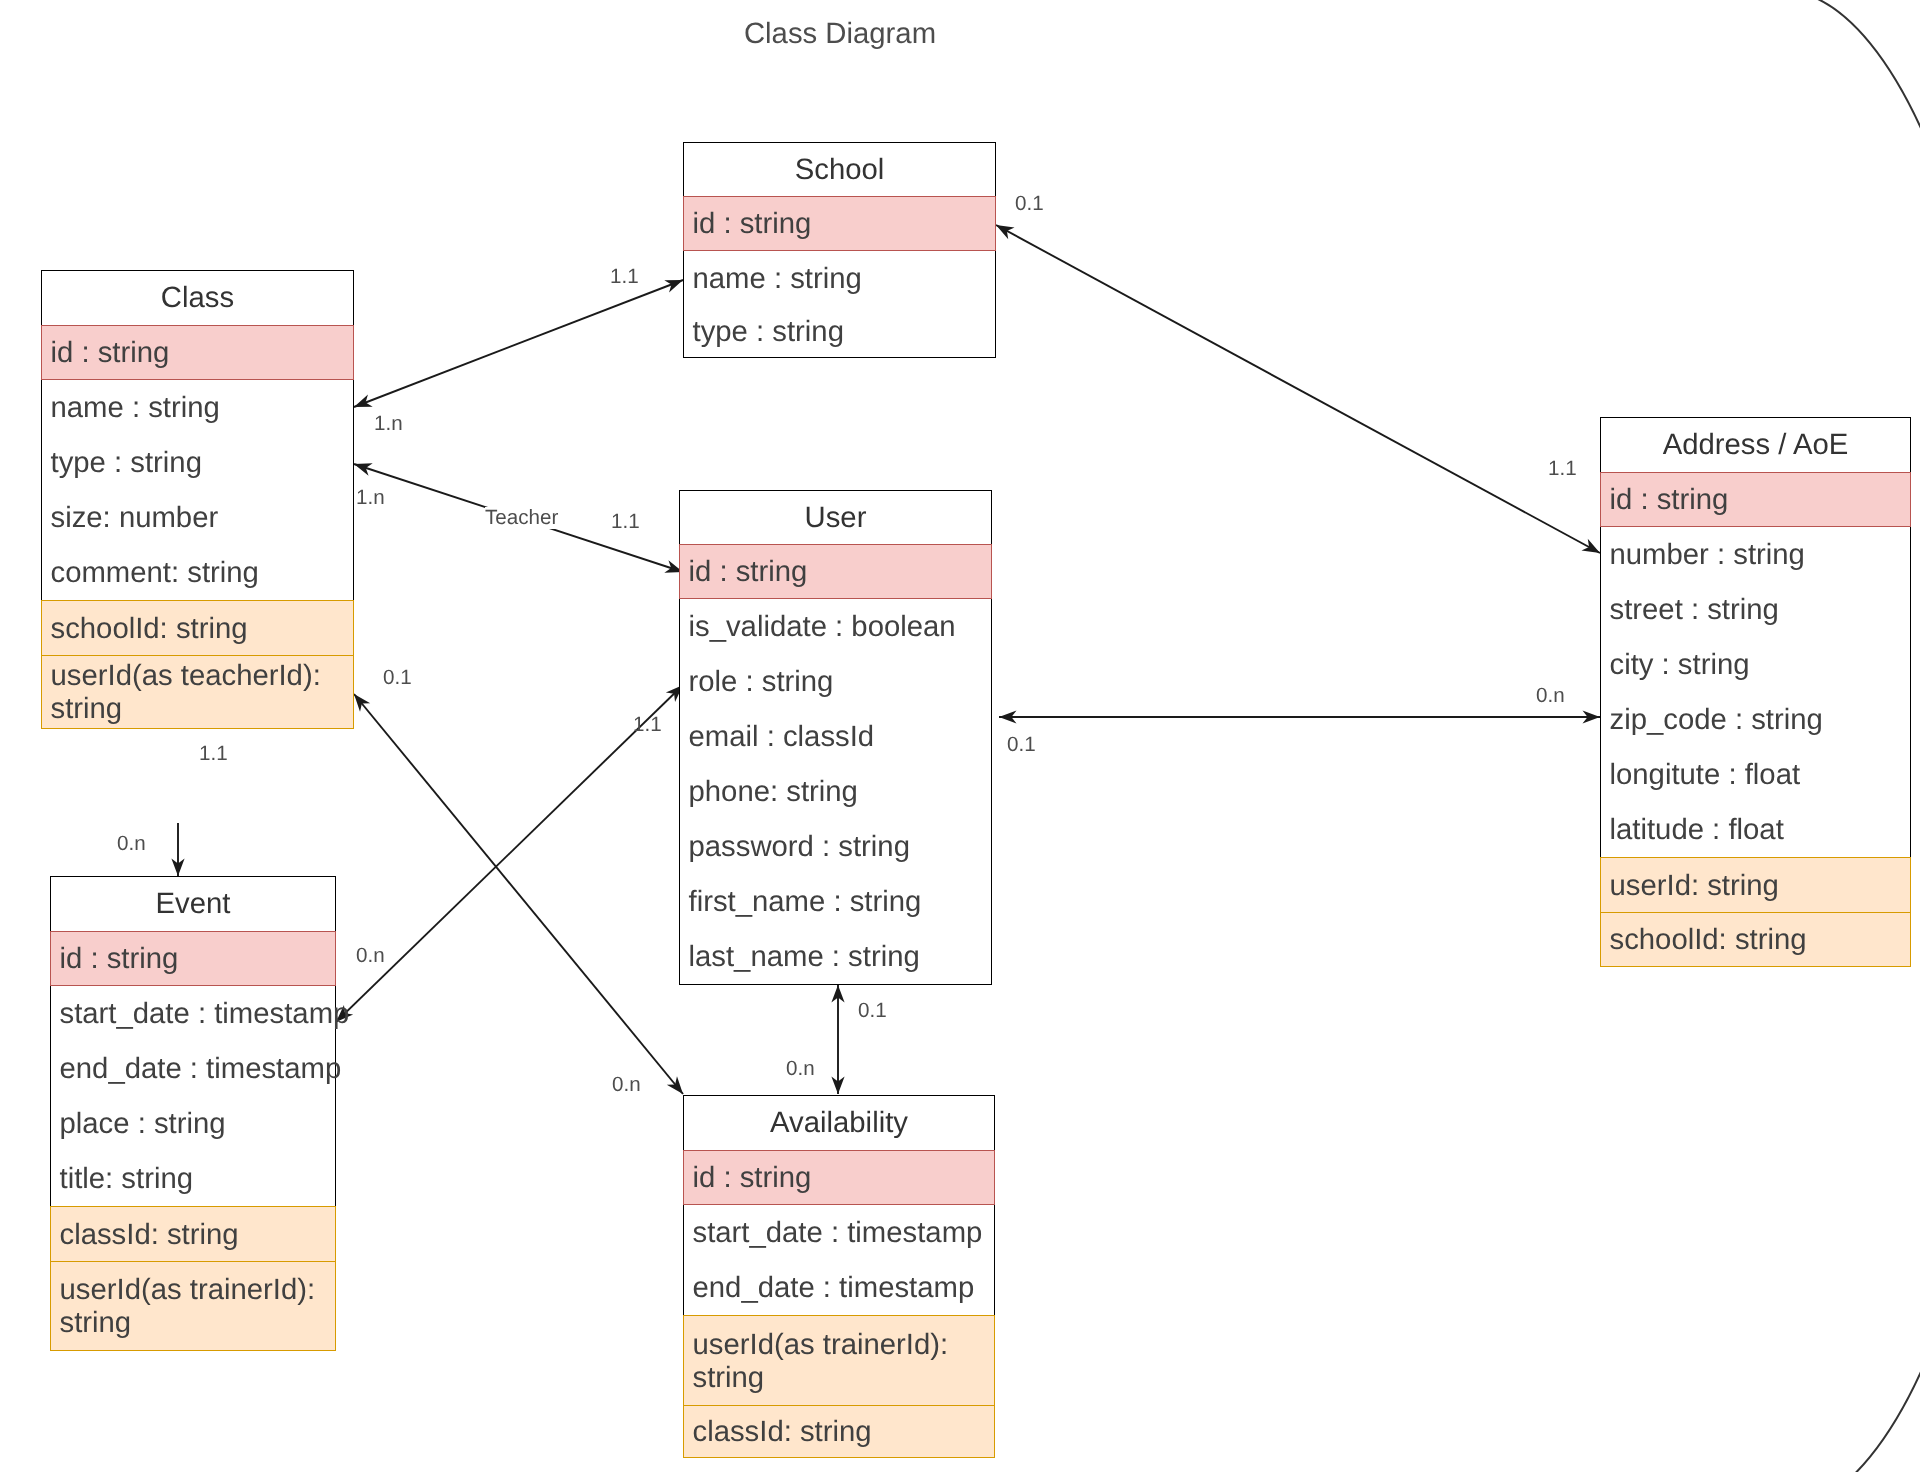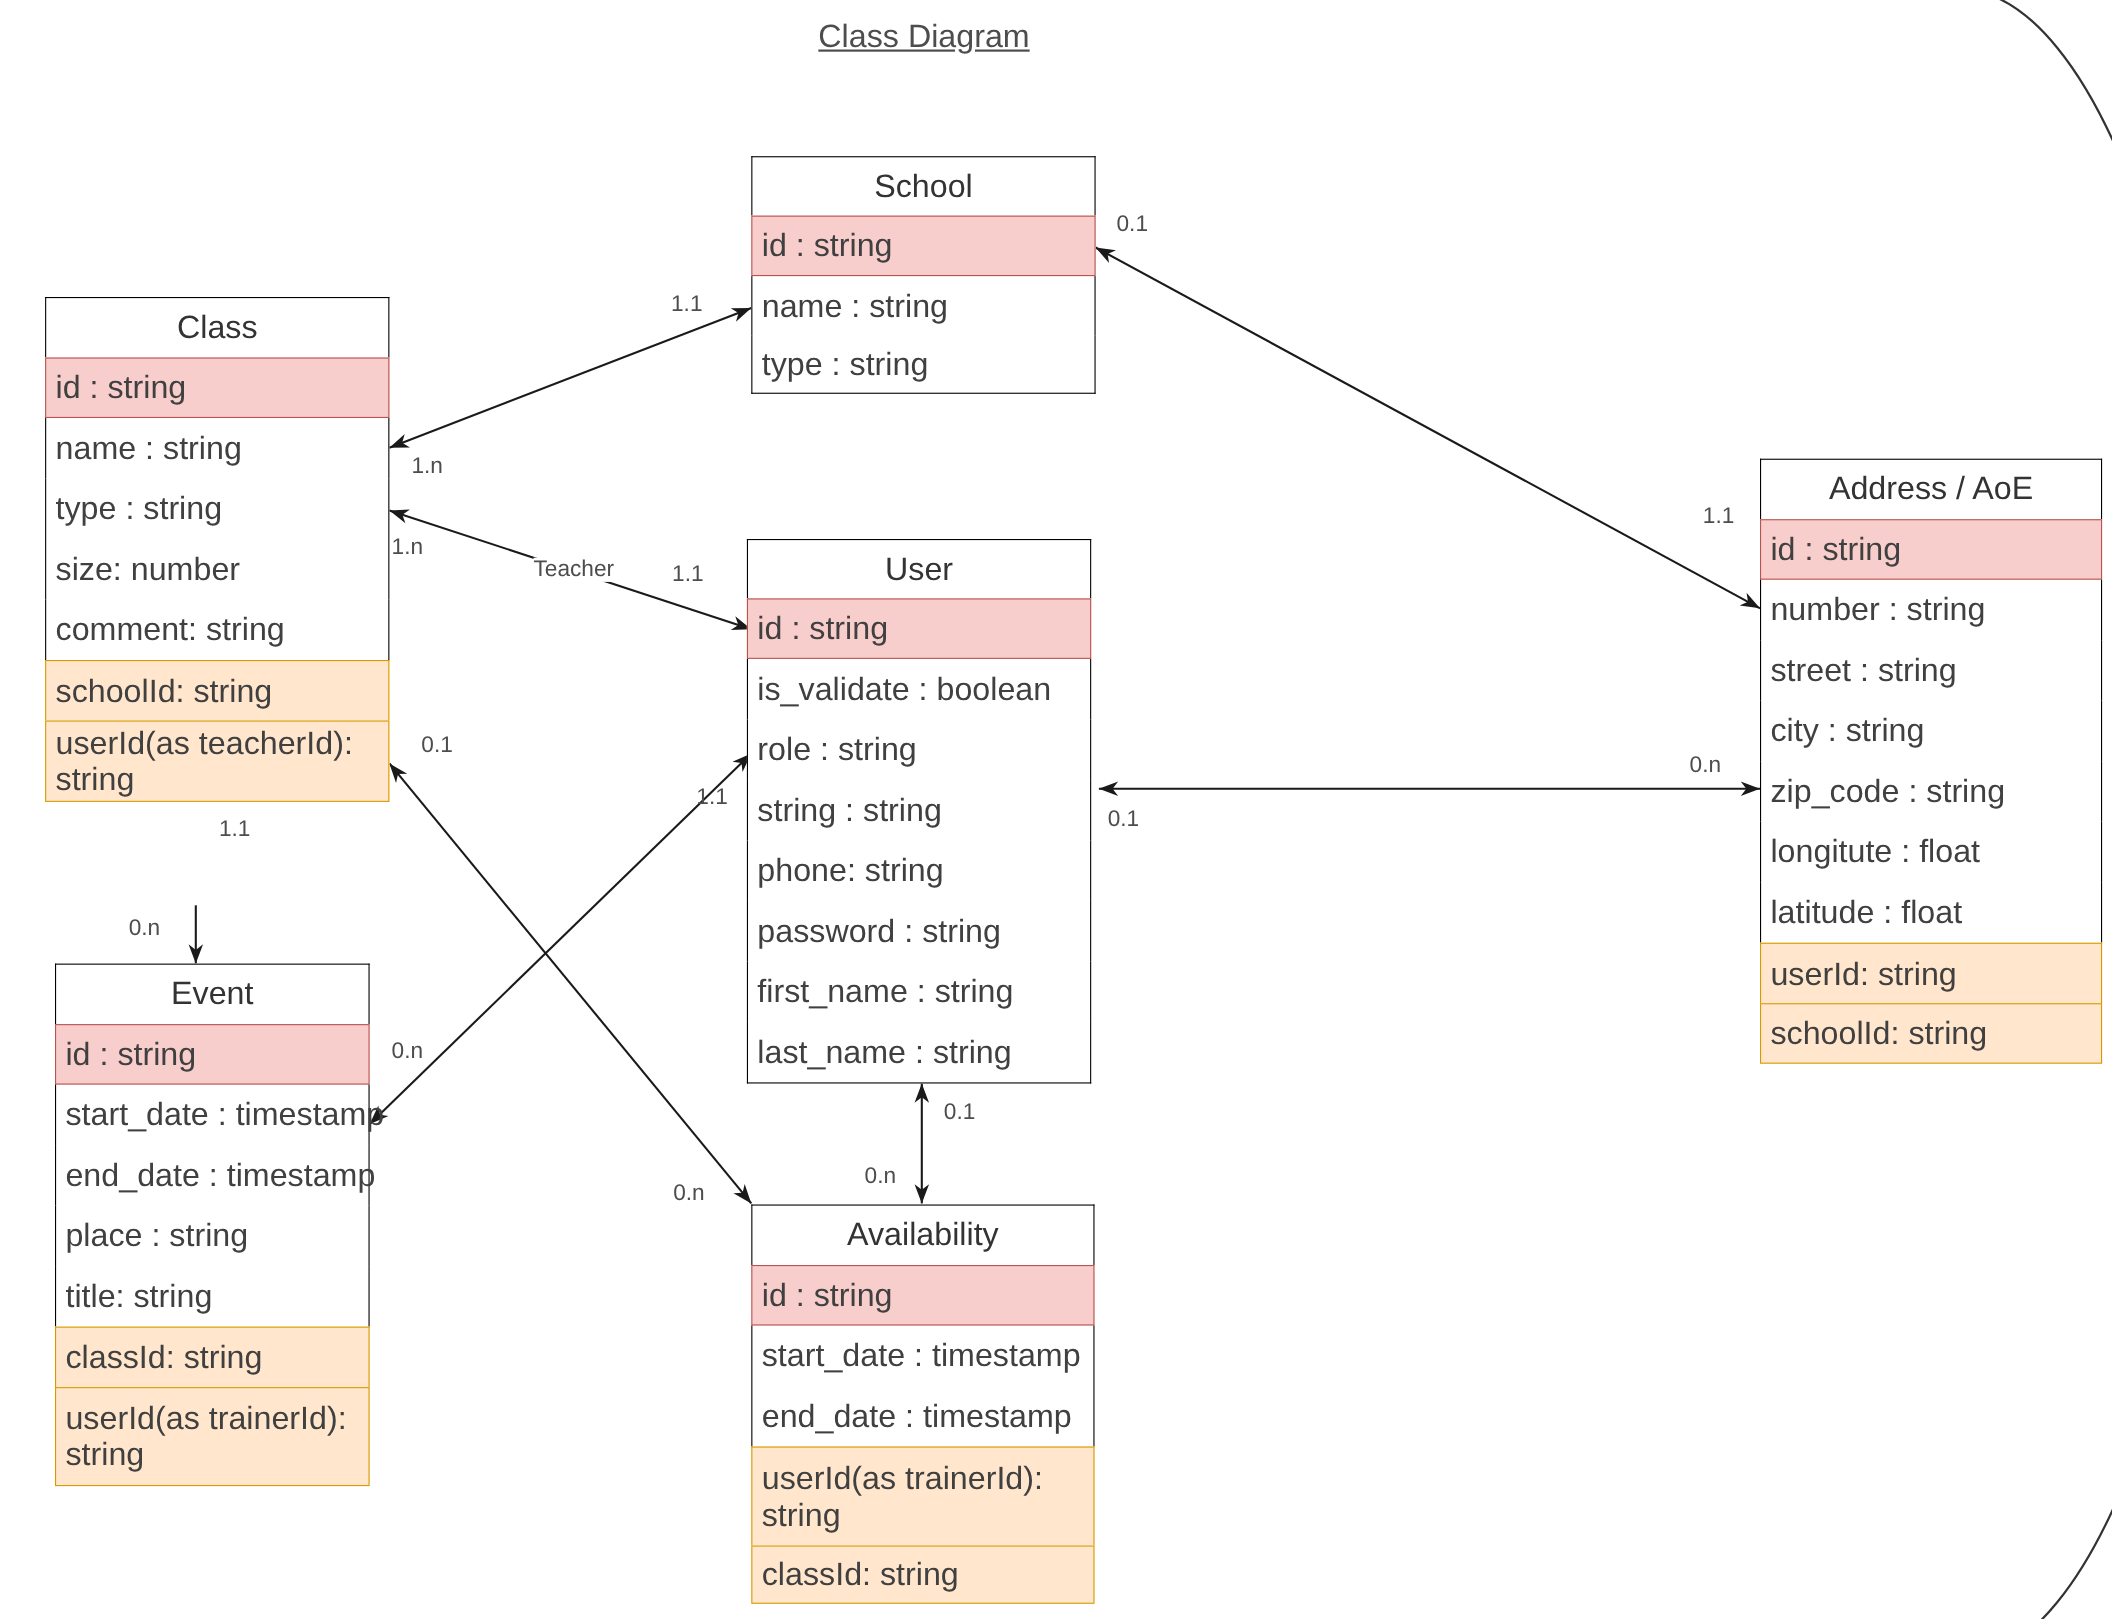--- a/index.html
+++ b/index.html
@@ -69,21 +69,21 @@
         <path d="M 1600 717 L 1582.5 723.6 L 1587.575 717 L 1582.5 710.4 Z" fill="#1a1a1a"></path>
         <path d="M 999 717 L 1016.5 710.4 L 1011.425 717 L 1016.5 723.6 Z" fill="#1a1a1a"></path>
       </g>
       <g style="pointer-events: stroke;">
         <line x1="838" y1="985" x2="838" y2="1094" stroke="#1a1a1a" stroke-width="1.9"></line>
         <path d="M 838 1094 L 831.4 1076.5 L 838 1081.575 L 844.6 1076.5 Z" fill="#1a1a1a"></path>
         <path d="M 838 985 L 844.6 1002.5 L 838 997.425 L 831.4 1002.5 Z" fill="#1a1a1a"></path>
       </g>
       <ellipse clip-path="url(#rightHalf)" cx="1780" cy="750" rx="245" ry="760" fill="none" stroke="#333333" stroke-width="2"></ellipse>
     </svg>
-  <div class="diagram-title" style="left:840px;top:17px;text-decoration:underline;">Class Diagram</div>
+  <div class="diagram-title" style="left:840px;top:17px;">Class Diagram</div>
   <div id="boxes">
       <div class="cls-box" style="left: 41px; top: 270px; width: 313px; height: 553px;">
         <div class="cls-header" style="height: 55px;">Class</div>
         <div class="cls-row pk" style="height: 55px;">
           <span>id : string</span>
         </div>
         <div class="cls-row attr" style="height: 55px;">
           <span>name : string</span>
         </div>
         <div class="cls-row attr" style="height: 55px;">
@@ -120,21 +120,21 @@
         <div class="cls-row pk" style="height: 55px;">
           <span>id : string</span>
         </div>
         <div class="cls-row attr" style="height: 55px;">
           <span>is_validate : boolean</span>
         </div>
         <div class="cls-row attr" style="height: 55px;">
           <span>role : string</span>
         </div>
         <div class="cls-row attr" style="height: 55px;">
-          <span>string : string</span>
+          <span>email : classId</span>
         </div>
         <div class="cls-row attr" style="height: 55px;">
           <span>phone: string</span>
         </div>
         <div class="cls-row attr" style="height: 55px;">
           <span>password : string</span>
         </div>
         <div class="cls-row attr" style="height: 55px;">
           <span>first_name : string</span>
         </div>

